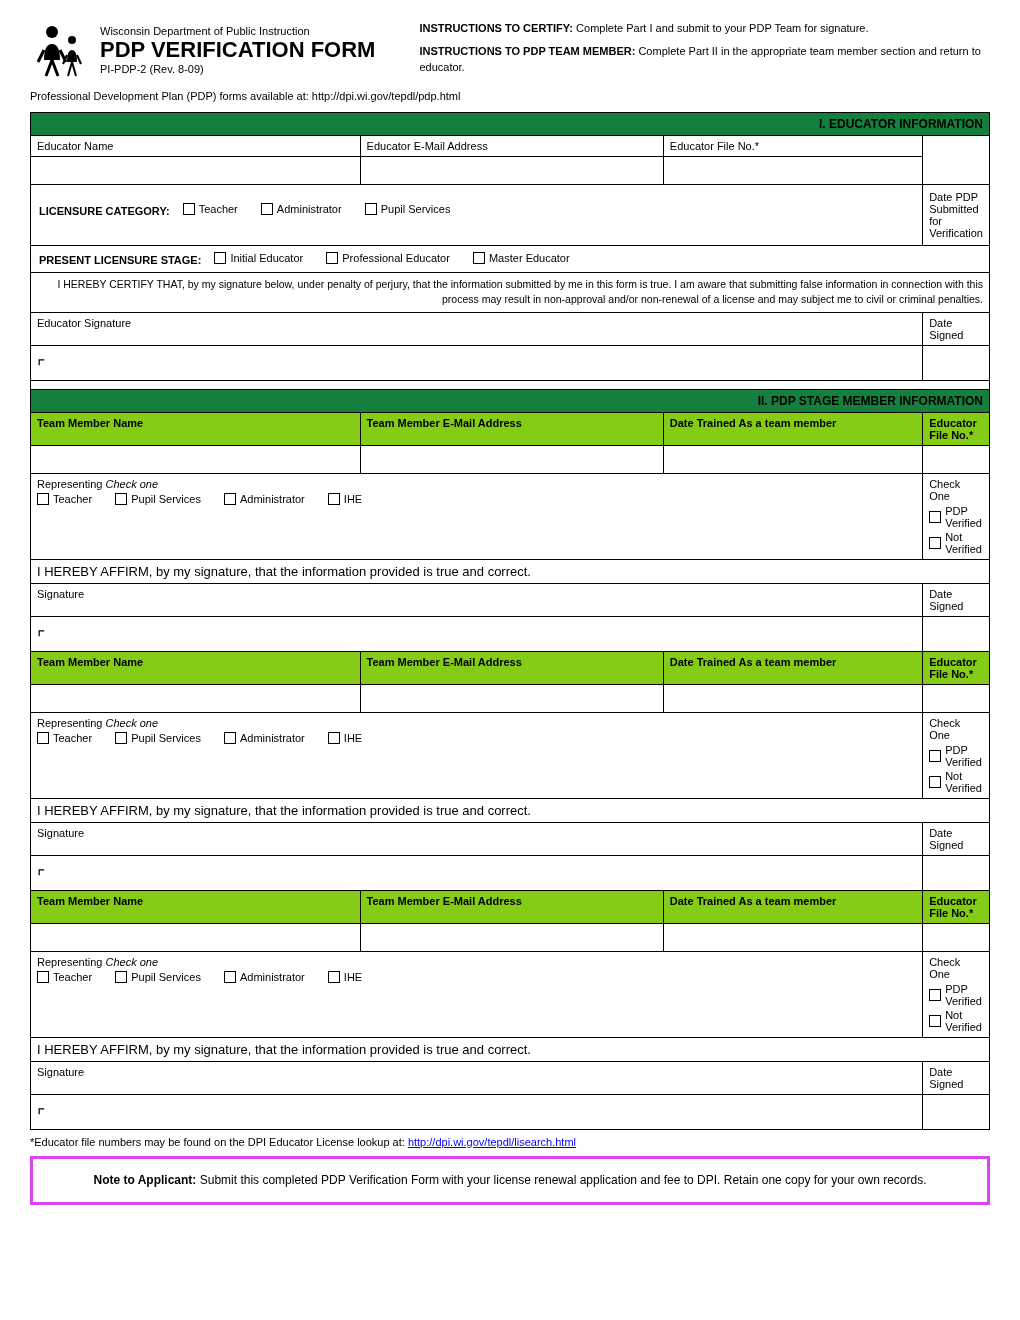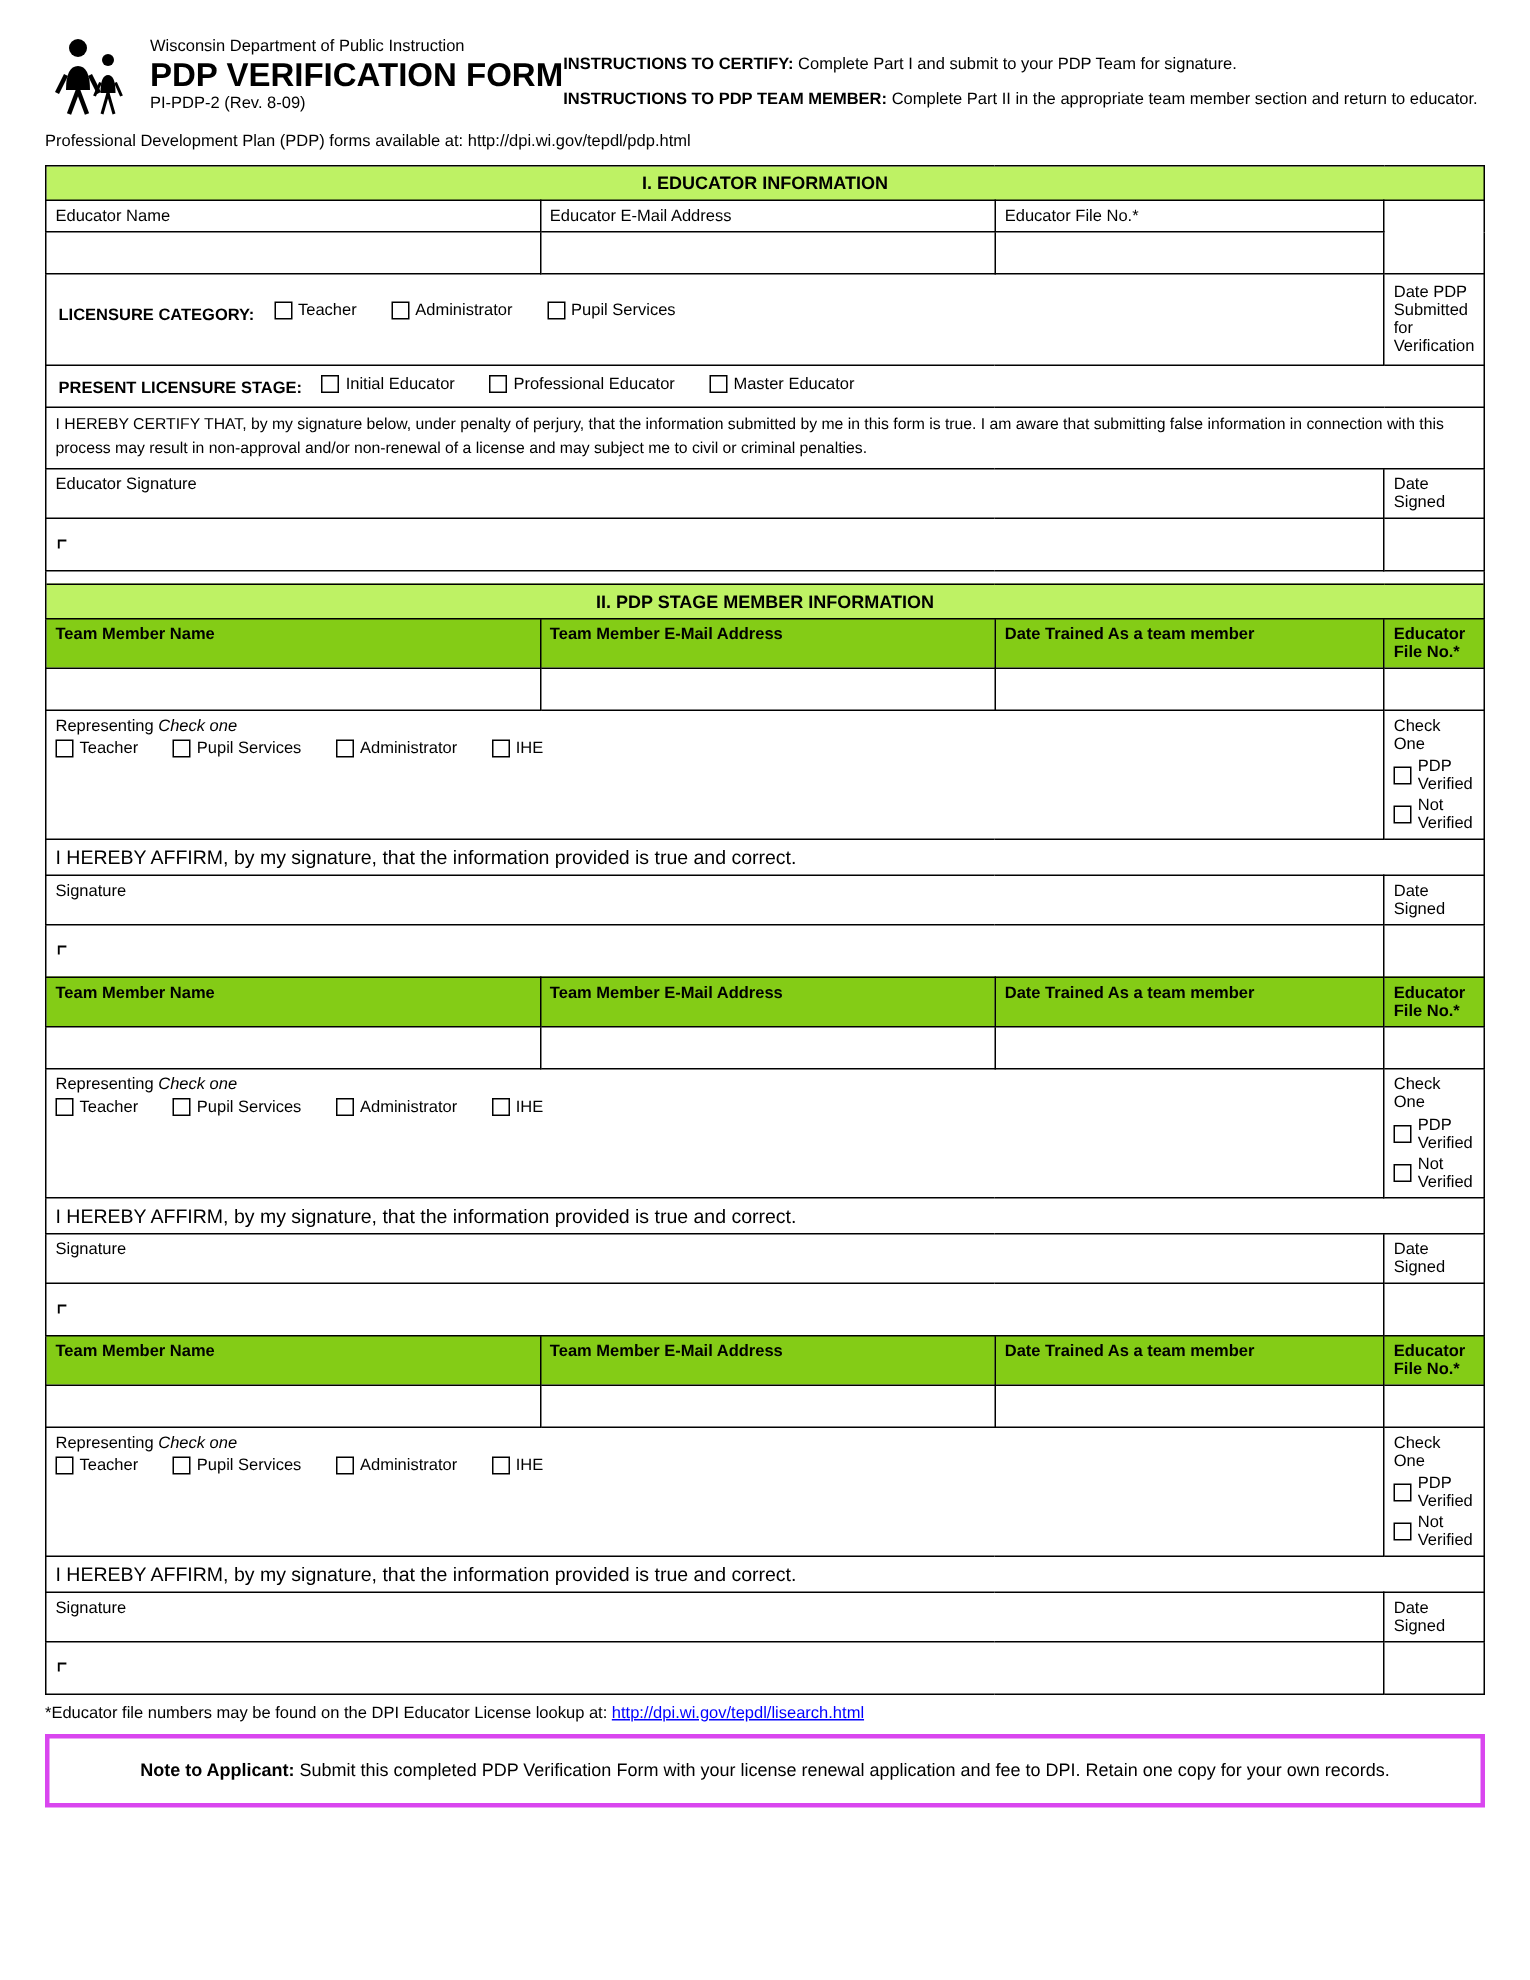--- a/index.html
+++ b/index.html
@@ -6,22 +6,23 @@
     body {
       font-family: Arial, Helvetica, sans-serif;
       font-size: 11px;
       background: #fff;
       color: #000;
       width: 1020px;
       padding: 20px 30px;
     }
     .header-section {
       display: flex;
-      align-items: flex-end;
+      align-items: flex-start;
       margin-bottom: 8px;
+      gap: 44px;
     }
     .logo-area {
       display: flex;
       align-items: center;
       gap: 10px;
       min-width: 340px;
     }
     .logo-svg {
       width: 60px;
       height: 60px;
@@ -54,22 +55,22 @@
       width: 100%;
       border-collapse: collapse;
       border: 1px solid #000;
     }
     .main-table td, .main-table th {
       border: 1px solid #000;
       padding: 4px 6px;
       vertical-align: top;
     }
     .section-header {
-      background: #bef264;
-      text-align: center;
+      background: #15803d;
+      text-align: right;
       font-weight: bold;
       font-size: 12px;
       padding: 5px;
     }
     .field-label {
       font-size: 11px;
       font-weight: normal;
     }
     .field-value-row {
       height: 28px;
@@ -87,20 +88,21 @@
       width: 12px;
       height: 12px;
       border: 1px solid #000;
       display: inline-block;
       flex-shrink: 0;
     }
     .certify-text {
       font-size: 10.5px;
       line-height: 1.5;
       padding: 6px;
+      text-align: right;
     }
     .sig-row td {
       height: 35px;
       vertical-align: bottom;
       padding: 2px 6px;
     }
     .team-header-row td {
       font-weight: bold;
       background: #84cc16;
       font-size: 11px;

